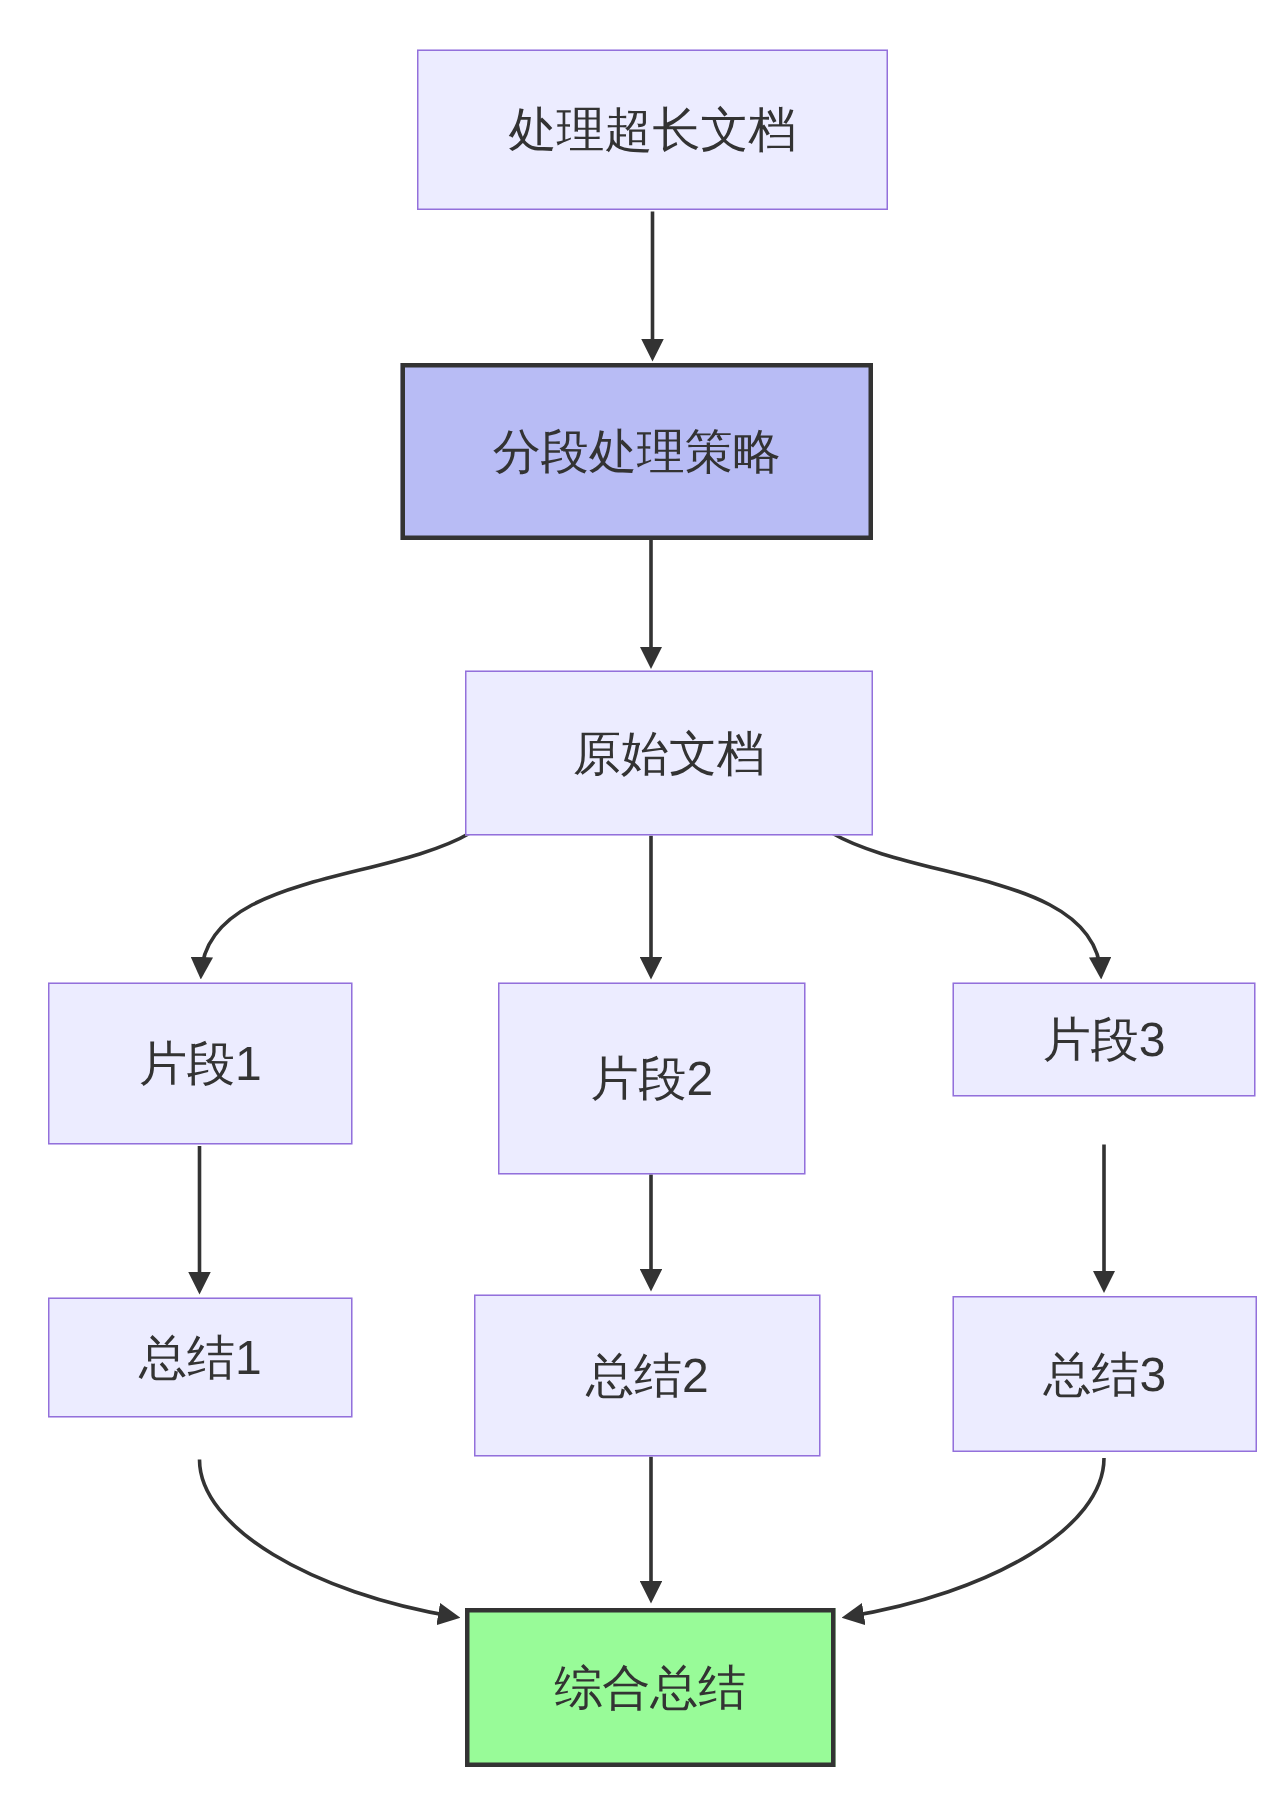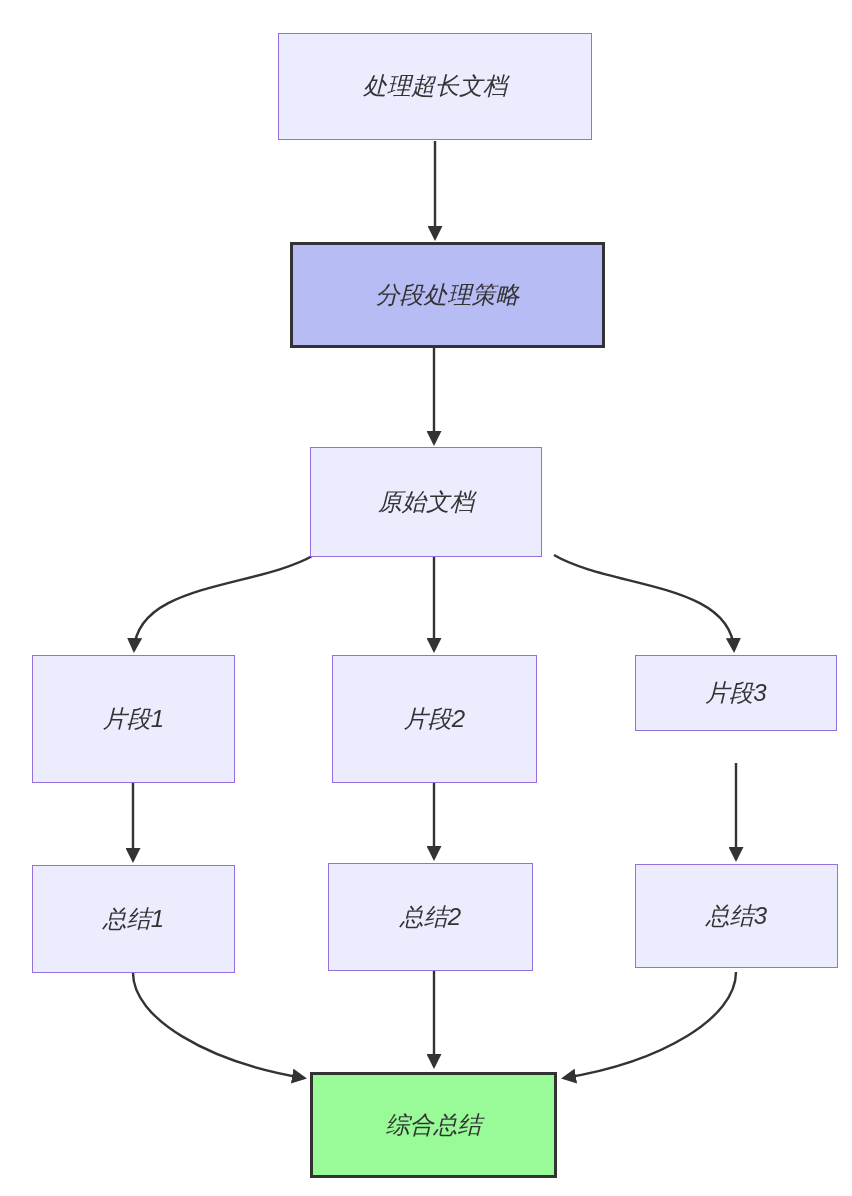--- a/index.html
+++ b/index.html
@@ -27,27 +27,26 @@
     fill: none;
     stroke: #333333;
     stroke-width: 2.4px;
   }
   .node {
     position: absolute;
     box-sizing: border-box;
     display: flex;
     align-items: center;
     justify-content: center;
-    font-size: 24px;
+    font-size: 32px;
     line-height: 1.2;
     color: #333333;
     text-align: center;
     background: #ececff;
     border: 1.5px solid #9370db;
-    font-style: italic;
   }
   .node.emphasis {
     background: #b8bcf5;
     border: 3px solid #333333;
   }
   .node.success {
     background: #98fb98;
     border: 3px solid #333333;
     text-align: right;
   }
@@ -77,45 +76,45 @@
 
     <path class="edge" d="M133,973 C133,1018 207,1062 304,1078" marker-end="url(#arrowhead)"></path>
     <path class="edge" d="M434,971 L434,1066" marker-end="url(#arrowhead)"></path>
     <path class="edge" d="M736,972 C736,1018 662,1062 564,1078" marker-end="url(#arrowhead)"></path>
   </svg>
 
   <div class="node" style="left:278px; top:33px; width:314px; height:107px">
     <span>处理超长文档</span>
   </div>
 
-  <div class="node emphasis" style="left:290px; top:242px; width:315px; height:106px">
+  <div class="node emphasis" style="left:267px; top:242px; width:315px; height:118px">
     <span>分段处理策略</span>
   </div>
 
-  <div class="node" style="left:310px; top:447px; width:232px; height:110px">
+  <div class="node" style="left:310px; top:447px; width:272px; height:110px">
     <span>原始文档</span>
   </div>
 
-  <div class="node" style="left:32px; top:655px; width:203px; height:128px">
+  <div class="node" style="left:32px; top:655px; width:203px; height:108px">
     <span>片段1</span>
   </div>
 
   <div class="node" style="left:332px; top:655px; width:205px; height:128px">
     <span>片段2</span>
   </div>
 
   <div class="node" style="left:635px; top:655px; width:202px; height:76px">
     <span>片段3</span>
   </div>
 
-  <div class="node" style="left:32px; top:865px; width:203px; height:108px">
+  <div class="node" style="left:32px; top:865px; width:203px; height:80px">
     <span>总结1</span>
   </div>
 
-  <div class="node" style="left:328px; top:863px; width:205px; height:108px">
+  <div class="node" style="left:316px; top:863px; width:231px; height:108px">
     <span>总结2</span>
   </div>
 
   <div class="node" style="left:635px; top:864px; width:203px; height:104px">
     <span>总结3</span>
   </div>
 
   <div class="node success" style="left:310px; top:1072px; width:247px; height:106px">
     <span>综合总结</span>
   </div>

